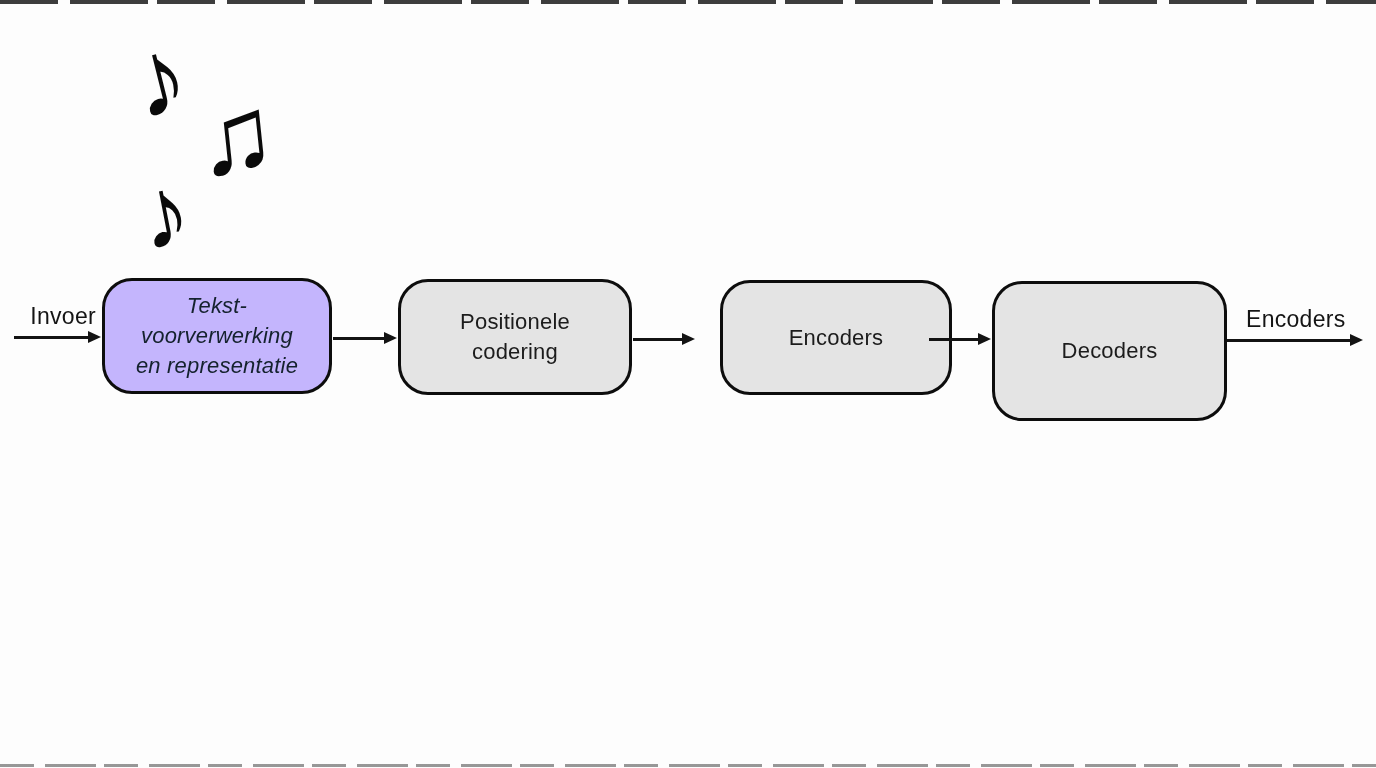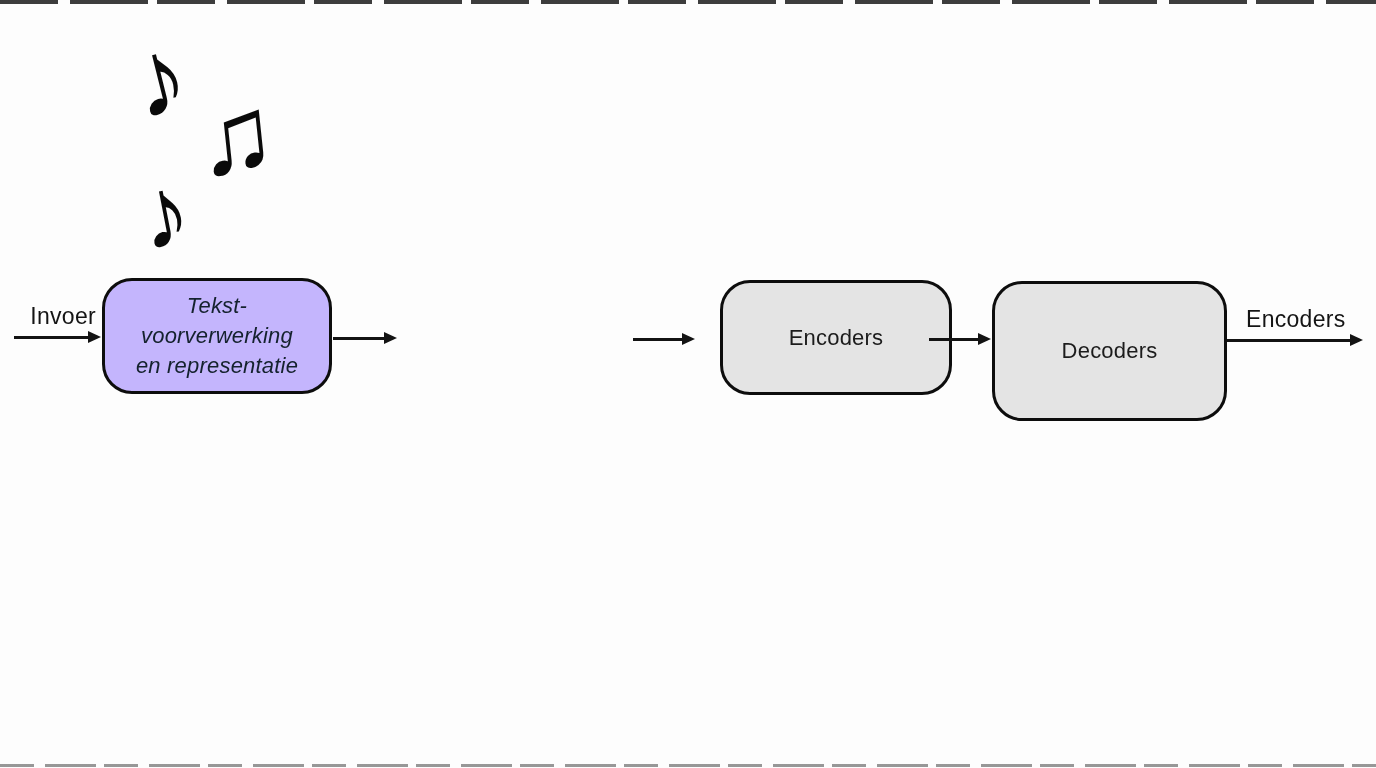--- a/index.html
+++ b/index.html
@@ -106,20 +106,24 @@
   <div class="arrow arrow-input"></div>
 
   <div class="node node-1 highlight">
     <span>Tekst-</span>
     <span>voorverwerking</span>
     <span>en representatie</span>
   </div>
 
   <div class="arrow arrow-n1-n2"></div>
 
+  <div class="node node-2">
+    <span>Positionele</span>
+    <span>codering</span>
+  </div>
 
   <div class="arrow arrow-n2-n3"></div>
 
   <div class="node node-3">
     <span>Encoders</span>
   </div>
 
   <div class="arrow arrow-n3-n4"></div>
 
   <div class="node node-4">

